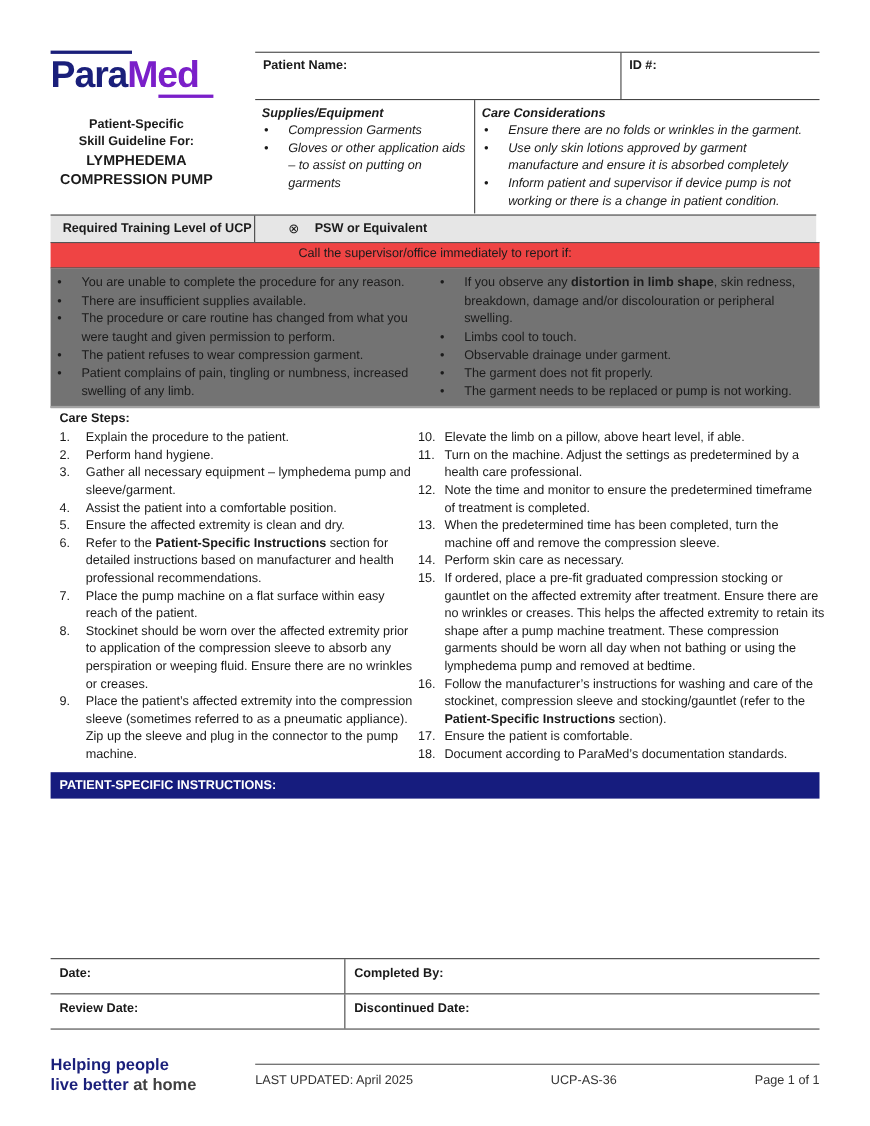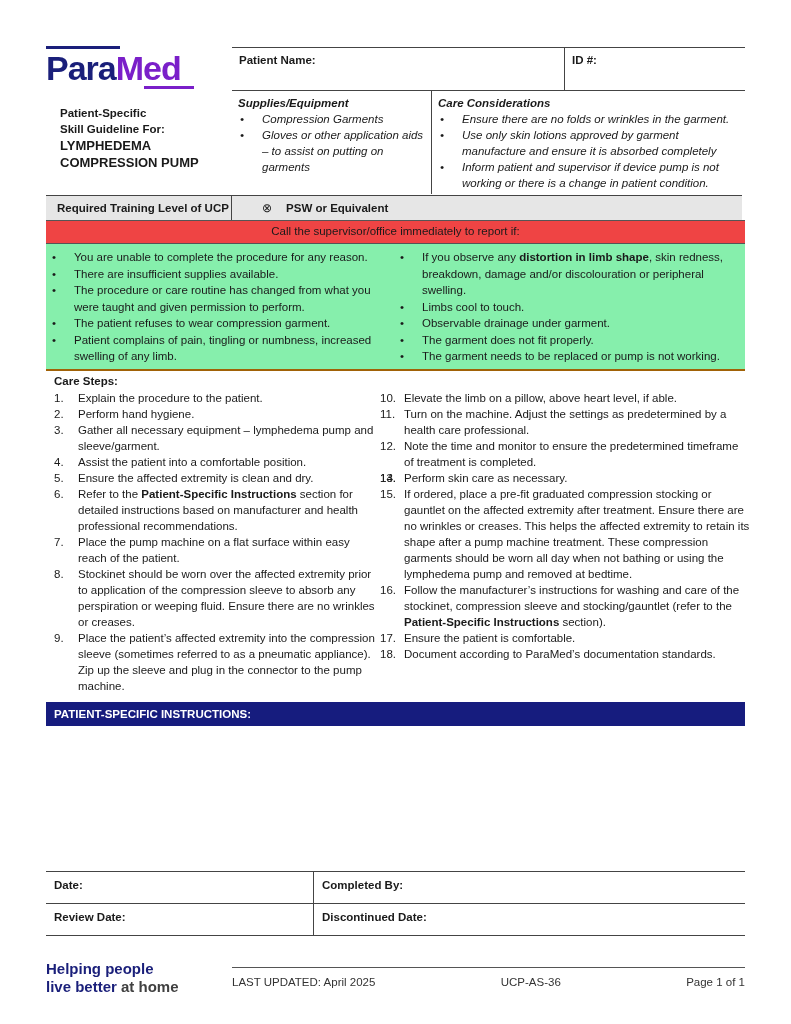--- a/index.html
+++ b/index.html
@@ -6,21 +6,21 @@
   html, body { width: 791px; height: 1024px; background: #ffffff; overflow: hidden; }
   body { font-family: "Liberation Sans", sans-serif; color: #1a1a1a; font-size: 11.5px; position: relative; }
 
   .logo { position: absolute; left: 46px; top: 46px; width: 148px; height: 44px; }
   .logo .bar1 { position: absolute; left: 0; top: 0; width: 74px; height: 3px; background: #1a1f7a; }
   .logo .bar2 { position: absolute; left: 98px; top: 40px; width: 50px; height: 3px; background: #7a1fc9; }
   .logo .txt { position: absolute; left: 0; top: 3px; font-size: 34px; font-weight: bold; letter-spacing: -1px; line-height: 38px; }
   .logo .para { color: #1a1f7a; }
   .logo .med { color: #7a1fc9; }
 
-  .guide { position: absolute; left: 60px; top: 106px; width: 154px; text-align: left; font-weight: bold; font-size: 11.5px; line-height: 15.5px; }
+  .guide { position: absolute; left: 47px; top: 106px; width: 154px; text-align: center; font-weight: bold; font-size: 11.5px; line-height: 15.5px; }
   .guide .big { font-size: 13px; line-height: 17px; }
 
   .pn-row { position: absolute; left: 232px; top: 47px; width: 513px; height: 44px; border-top: 1.5px solid #444; border-bottom: 1.5px solid #444; display: flex; }
   .pn-row .cell { padding: 6px 7px; font-weight: bold; font-size: 11.5px; }
   .pn-row .c1 { width: 333px; border-right: 1.5px solid #444; }
 
   .sc-row { position: absolute; left: 232px; top: 91px; width: 513px; height: 103px; display: flex; font-style: italic; }
   .sc-row .col { padding: 4px 6px; font-size: 11.5px; line-height: 16px; }
   .sc-row .sup { width: 200px; border-right: 1.5px solid #444; }
   .sc-row .care { flex: 1; }
@@ -28,21 +28,21 @@
   ul.bl { list-style: none; }
   ul.bl li { position: relative; padding-left: 24px; }
   ul.bl li::before { content: "\2022"; position: absolute; left: 2px; top: 0; }
 
   .train { position: absolute; left: 46px; top: 195px; width: 696px; height: 25px; background: #e6e6e6; border-top: 1.5px solid #444; display: flex; align-items: center; font-weight: bold; font-size: 11.5px; }
   .train .lbl { width: 186px; padding-left: 11px; border-right: 1.5px solid #444; height: 100%; display: flex; align-items: center; }
   .train .val { padding-left: 30px; display: flex; align-items: center; gap: 14px; }
   .train .val .ic { font-weight: normal; font-size: 12px; }
 
   .call { position: absolute; left: 46px; top: 220px; width: 699px; height: 24px; background: #ef4444; border-top: 1.5px solid #555; border-bottom: 1.5px solid #555; text-align: center; font-weight: normal; font-size: 11.5px; line-height: 21px; }
-  .report { position: absolute; left: 46px; top: 244px; width: 699px; height: 127px; background: #86efac; border-bottom: 2px solid #a16207; display: flex; padding-top: 5px; }
+  .report { position: absolute; left: 46px; top: 244px; width: 699px; height: 127px; background: #737373; border-bottom: 2px solid #a3a3a3; display: flex; padding-top: 5px; }
   .report .rc { font-size: 11.5px; line-height: 16.5px; }
   .report .r1 { width: 350px; padding-left: 4px; }
   .report .r2 { flex: 1; padding-left: 2px; }
 
   .steps-title { position: absolute; left: 54px; top: 375px; font-weight: bold; font-size: 11.5px; }
   ol.steps { list-style: none; position: absolute; font-size: 11.5px; line-height: 16px; }
   ol.steps li { position: relative; padding-left: 24px; }
   ol.steps li .n { position: absolute; left: 0; top: 0; }
   .s1 { left: 54px; top: 390px; width: 325px; }
   .s2 { left: 380px; top: 390px; width: 370px; }
@@ -139,21 +139,21 @@
     <li><span class="n">5.</span><span>Ensure the affected extremity is clean and dry.</span></li>
     <li><span class="n">6.</span><span>Refer to the </span><b>Patient-Specific Instructions</b><span> section for detailed instructions based on manufacturer and health professional recommendations.</span></li>
     <li><span class="n">7.</span><span>Place the pump machine on a flat surface within easy reach of the patient.</span></li>
     <li><span class="n">8.</span><span>Stockinet should be worn over the affected extremity prior to application of the compression sleeve to absorb any perspiration or weeping fluid. Ensure there are no wrinkles or creases.</span></li>
     <li><span class="n">9.</span><span>Place the patient’s affected extremity into the compression sleeve (sometimes referred to as a pneumatic appliance). Zip up the sleeve and plug in the connector to the pump machine.</span></li>
   </ol>
 <ol class="steps s2" id="steps-right">
     <li><span class="n">10.</span><span>Elevate the limb on a pillow, above heart level, if able.</span></li>
     <li><span class="n">11.</span><span>Turn on the machine. Adjust the settings as predetermined by a health care professional.</span></li>
     <li><span class="n">12.</span><span>Note the time and monitor to ensure the predetermined timeframe of treatment is completed.</span></li>
-    <li><span class="n">13.</span></li>
+    <li><span class="n">13.</span><span>When the predetermined time has been completed, turn the machine off and remove the compression sleeve.</span></li>
     <li><span class="n">14.</span><span>Perform skin care as necessary.</span></li>
     <li><span class="n">15.</span><span>If ordered, place a pre-fit graduated compression stocking or gauntlet on the affected extremity after treatment. Ensure there are no wrinkles or creases. This helps the affected extremity to retain its shape after a pump machine treatment. These compression garments should be worn all day when not bathing or using the lymphedema pump and removed at bedtime.</span></li>
     <li><span class="n">16.</span><span>Follow the manufacturer’s instructions for washing and care of the stockinet, compression sleeve and stocking/gauntlet (refer to the </span><b>Patient-Specific Instructions</b><span> section).</span></li>
     <li><span class="n">17.</span><span>Ensure the patient is comfortable.</span></li>
     <li><span class="n">18.</span><span>Document according to ParaMed’s documentation standards.</span></li>
   </ol>
 
 <div class="psi">PATIENT-SPECIFIC INSTRUCTIONS:</div>
 <div style="position:absolute;left:46px;top:726px;width:699px;height:140px;"></div>
 

